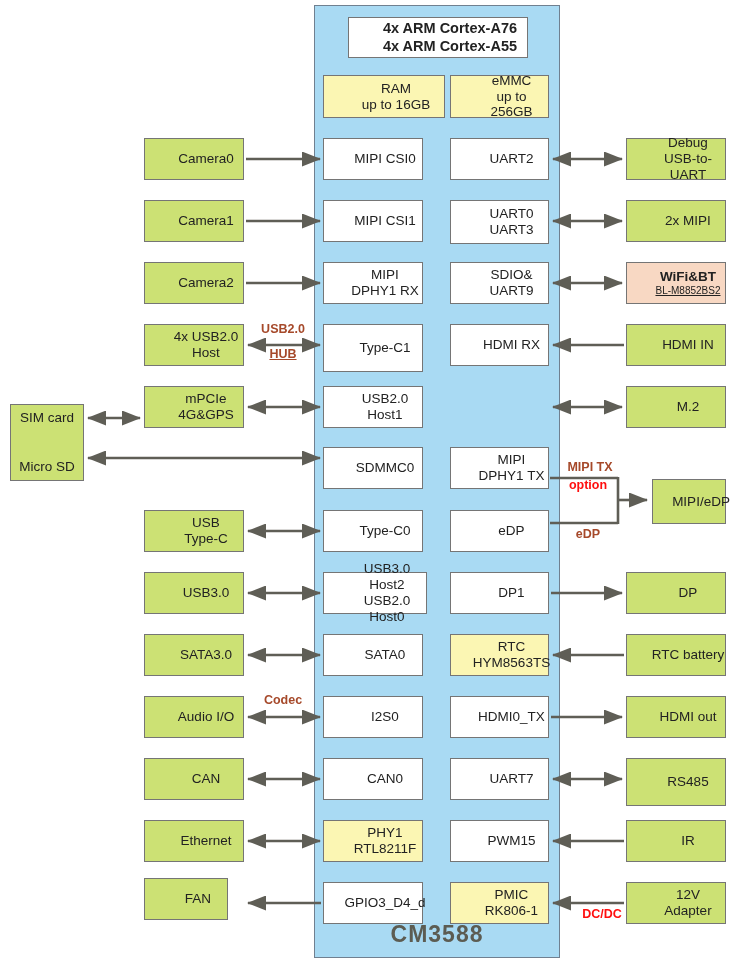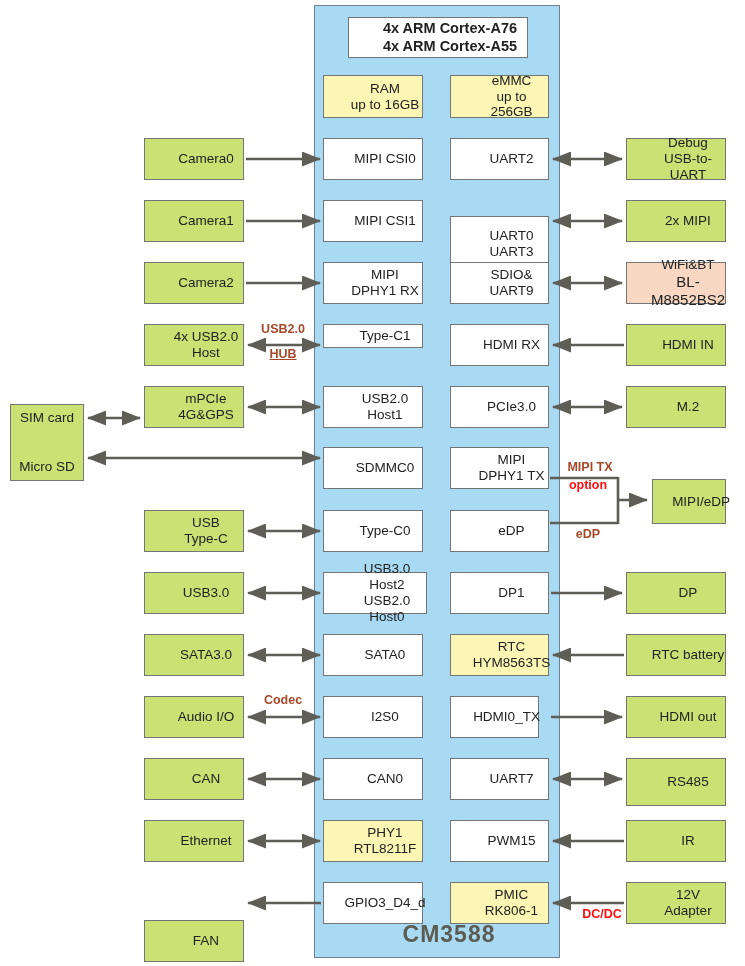--- a/index.html
+++ b/index.html
@@ -22,47 +22,47 @@
     position:absolute; box-sizing:border-box;
     display:flex; flex-direction:column; align-items:center; justify-content:center;
     text-align:center; border:1px solid var(--box_border);
     font-size:13.5px; line-height:1.18; white-space:pre-line; color:var(--text);padding-left:24px;
   }
   .green{background:var(--green);}
   .yellow{background:var(--yellow);}
   .pink{background:var(--pink);}
   .white{background:var(--white);}
   .cpu{font-size:14.5px; font-weight:bold;}
-  .wifi-b1{font-weight:normal; font-size:13.5px;}
-  .wifi-b2{font-size:15px;}
+  .wifi-b1{font-weight:bold; font-size:13.5px;}
+  .wifi-b2{font-size:10px;text-decoration:underline;}
   .ann{
     position:absolute; font-weight:bold; font-size:12.5px; text-align:center;
     line-height:1.05; color:var(--brick);
   }
   .ann.red{color:var(--red);text-align:center;}
   .ann.u{text-decoration:underline;}
   .soc-title{
     position:absolute; left:314px; top:921px; width:246px; text-align:center;
-    font-size:23px; font-weight:bold; color:var(--title); letter-spacing:1px;padding-left:12px;
+    font-size:23px; font-weight:bold; color:var(--title); letter-spacing:1px;
   }
   svg.wires{position:absolute; left:0; top:0; pointer-events:none;}
   svg.wires line{stroke:var(--arrow); stroke-width:2.6px;}
   svg.wires marker path{fill:var(--arrow);}
 </style>
 </head>
 <body>
 
 <div class="canvas">
 
   <div class="soc"></div>
   <div class="soc-title">CM3588</div>
 
   <div class="box white cpu" style="left:348px;top:17px;width:180px;height:41px">4x ARM Cortex-A76
 4x ARM Cortex-A55</div>
-  <div class="box yellow" style="left:323px;top:75px;width:100px;height:43px">RAM
+  <div class="box yellow" style="left:323px;top:75px;width:122px;height:43px">RAM
 up to 16GB</div>
   <div class="box yellow" style="left:450px;top:75px;width:99px;height:43px">eMMC
 up to 256GB</div>
 
   <div class="box green" style="left:10px;top:404px;width:74px;height:77px;justify-content:space-between;padding:5px 0">
     <span>SIM card</span>
     <span>Micro SD</span>
   </div>
 
   <div class="box green" style="left:144px;top:138px;width:100px;height:42px">Camera0</div>
@@ -72,54 +72,53 @@
 Host</div>
   <div class="box green" style="left:144px;top:386px;width:100px;height:42px">mPCIe
 4G&amp;GPS</div>
   <div class="box green" style="left:144px;top:510px;width:100px;height:42px">USB
 Type-C</div>
   <div class="box green" style="left:144px;top:572px;width:100px;height:42px">USB3.0</div>
   <div class="box green" style="left:144px;top:634px;width:100px;height:42px">SATA3.0</div>
   <div class="box green" style="left:144px;top:758px;width:100px;height:42px">CAN</div>
   <div class="box green" style="left:144px;top:696px;width:100px;height:42px">Audio I/O</div>
   <div class="box green" style="left:144px;top:820px;width:100px;height:42px">Ethernet</div>
-  <div class="box green" style="left:144px;top:920px;width:100px;height:42px">FAN</div>
+  <div class="box green" style="left:144px;top:878px;width:84px;height:42px">FAN</div>
 
   <div class="box white" style="left:323px;top:138px;width:100px;height:42px">MIPI CSI0</div>
   <div class="box white" style="left:323px;top:200px;width:100px;height:42px">MIPI CSI1</div>
   <div class="box white" style="left:323px;top:262px;width:100px;height:42px">MIPI
 DPHY1 RX</div>
-  <div class="box white" style="left:323px;top:324px;width:100px;height:24px">Type-C1</div>
+  <div class="box white" style="left:323px;top:324px;width:100px;height:48px">Type-C1</div>
   <div class="box white" style="left:323px;top:386px;width:100px;height:42px">USB2.0
 Host1</div>
   <div class="box white" style="left:323px;top:447px;width:100px;height:42px">SDMMC0</div>
   <div class="box white" style="left:323px;top:510px;width:100px;height:42px">Type-C0</div>
   <div class="box white" style="left:323px;top:572px;width:104px;height:42px">USB3.0 Host2
 USB2.0 Host0</div>
   <div class="box white" style="left:323px;top:634px;width:100px;height:42px">SATA0</div>
   <div class="box white" style="left:323px;top:696px;width:100px;height:42px">I2S0</div>
   <div class="box white" style="left:323px;top:758px;width:100px;height:42px">CAN0</div>
   <div class="box yellow" style="left:323px;top:820px;width:100px;height:42px">PHY1
 RTL8211F</div>
   <div class="box white" style="left:323px;top:882px;width:100px;height:42px">GPIO3_D4_d</div>
 
   <div class="box white" style="left:450px;top:138px;width:99px;height:42px">UART2</div>
-  <div class="box white" style="left:450px;top:216px;width:99px;height:56px">UART0
+  <div class="box white" style="left:450px;top:200px;width:99px;height:44px">UART0
 UART3</div>
   <div class="box white" style="left:450px;top:262px;width:99px;height:42px">SDIO&amp;
 UART9</div>
   <div class="box white" style="left:450px;top:324px;width:99px;height:42px">HDMI RX</div>
-  <div class="box white" style="left:450px;top:386px;width:99px;height:42px">PCIe3.0</div>
   <div class="box white" style="left:450px;top:447px;width:99px;height:42px">MIPI
 DPHY1 TX</div>
   <div class="box white" style="left:450px;top:510px;width:99px;height:42px">eDP</div>
   <div class="box white" style="left:450px;top:572px;width:99px;height:42px">DP1</div>
   <div class="box yellow" style="left:450px;top:634px;width:99px;height:42px">RTC
 HYM8563TS</div>
-  <div class="box white" style="left:450px;top:696px;width:89px;height:42px">HDMI0_TX</div>
+  <div class="box white" style="left:450px;top:696px;width:99px;height:42px">HDMI0_TX</div>
   <div class="box white" style="left:450px;top:758px;width:99px;height:42px">UART7</div>
   <div class="box white" style="left:450px;top:820px;width:99px;height:42px">PWM15</div>
   <div class="box yellow" style="left:450px;top:882px;width:99px;height:42px">PMIC
 RK806-1</div>
 
   <div class="box green" style="left:626px;top:138px;width:100px;height:42px">Debug
 USB-to-UART</div>
   <div class="box green" style="left:626px;top:200px;width:100px;height:42px">2x MIPI</div>
   <div class="box pink" style="left:626px;top:262px;width:100px;height:42px">
     <span class="wifi-b1">WiFi&amp;BT</span>

